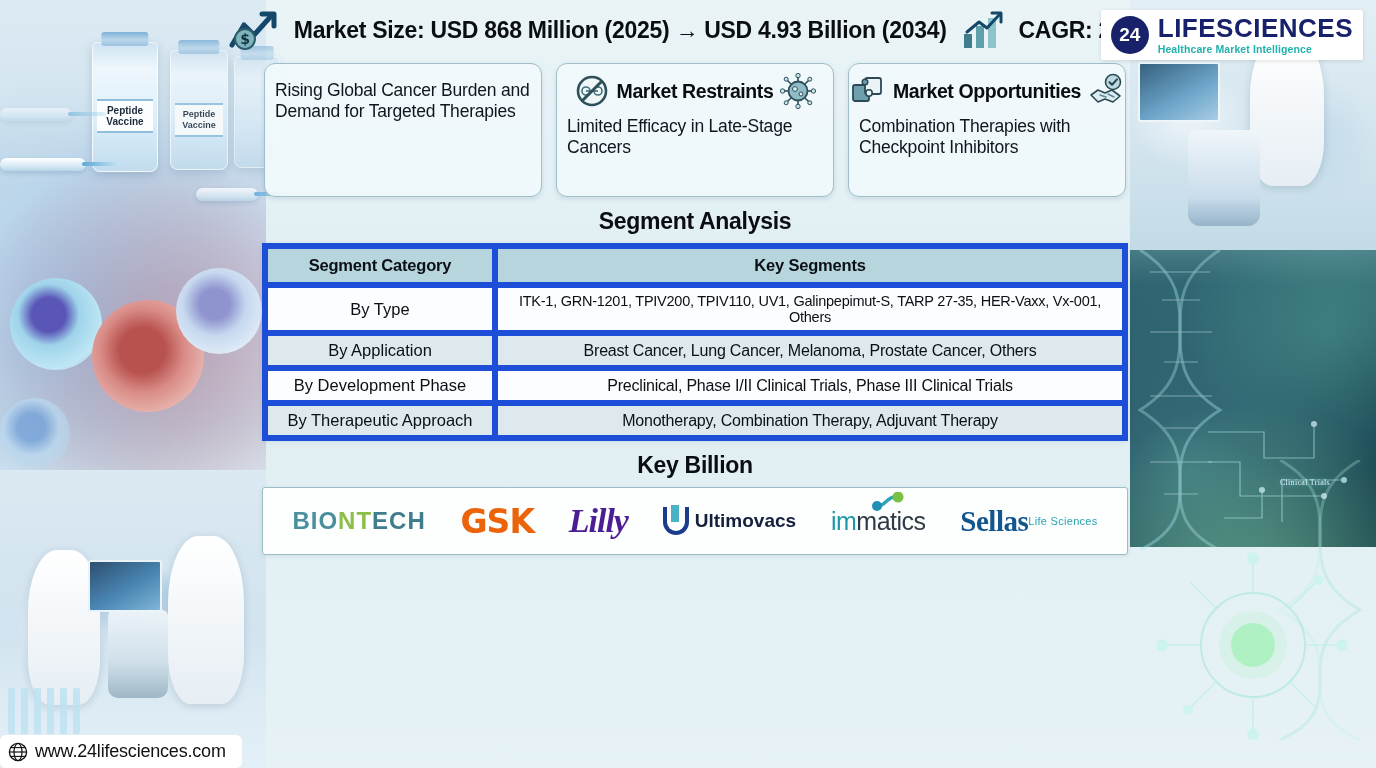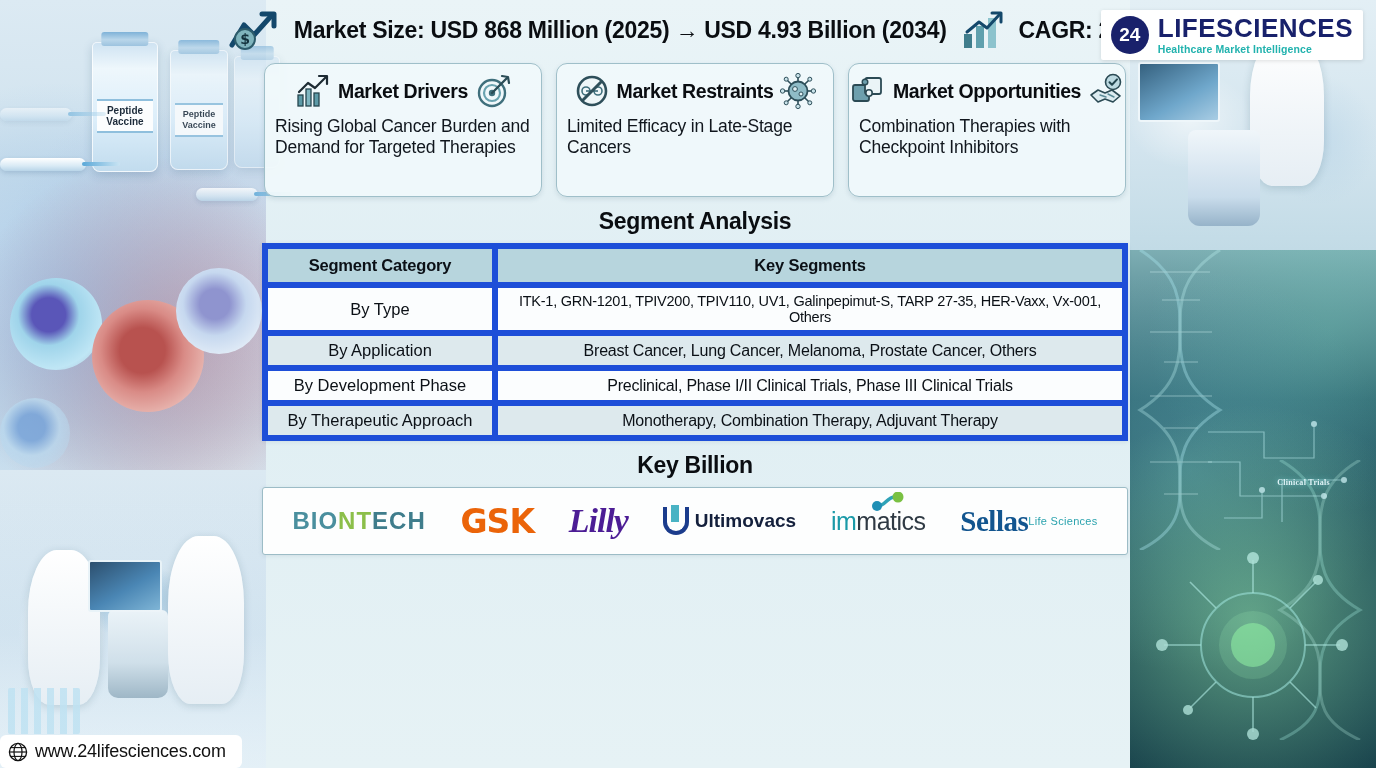--- a/index.html
+++ b/index.html
@@ -77,28 +77,27 @@
       radial-gradient(ellipse 52px 88px at 205px 155px, #f0f7fb 40%, transparent 72%),
       radial-gradient(ellipse 70px 52px at 133px 130px, #9fc4dd 30%, transparent 75%),
       linear-gradient(180deg,#dbe9f2,#cfe1ee 55%,#e7f1f7);
   }
   .microscope {
     position:absolute; left:108px; top:585px; width:66px; height:96px;
   }
 
   
   .bg-right {
-    position: absolute; right: 0; top: 0; width: 246px; height: 768px;
+    position: absolute; right: 0; top: 0; width: 246px; height: 547px;
     background:
       linear-gradient(180deg, rgba(231,243,247,.95) 0%, rgba(214,234,242,.55) 14%, rgba(40,92,104,.0) 30%),
       radial-gradient(circle at 120px 620px, rgba(150,230,170,.55), transparent 34%),
       radial-gradient(circle at 60px 470px, rgba(120,200,210,.35), transparent 40%),
       radial-gradient(circle at 200px 330px, rgba(120,215,190,.28), transparent 38%),
       linear-gradient(180deg,#dceaf1 0%, #cfe2ea 16%, #7fb0b5 32%, #2e6470 52%, #1d4b58 72%, #123a47 100%);
-    font-weight: bold;
   }
   .bg-right-top {
     position: absolute; right: 0; top: 0; width: 246px; height: 250px;
     background:
       radial-gradient(ellipse 90px 70px at 60px 120px, rgba(255,255,255,.55), transparent 70%),
       radial-gradient(ellipse 80px 90px at 190px 140px, rgba(180,210,230,.5), transparent 72%),
       linear-gradient(180deg,#e3eff5,#d2e4ee 60%,#c2dbe6);
   }
   .scientist {
     position:absolute; border-radius: 40% 40% 30% 30%;
@@ -410,37 +409,20 @@
         <rect x="27" y="8" width="8" height="30" fill="#8cc3cd"></rect>
         <path d="M6,22 L18,12 L26,18 L39,4" stroke="#14486b" stroke-width="3" fill="none" stroke-linecap="round" stroke-linejoin="round"></path>
         <path d="M31,3 H40 V12" stroke="#14486b" stroke-width="3" fill="none" stroke-linecap="round" stroke-linejoin="round"></path>
       </svg>
       <div class="metric-text">CAGR: 21.4%</div>
     </div>
 
     <div class="cards">
 
       <div class="card">
-        <div class="card-head">
-          <svg class="card-ico" viewBox="0 0 36 36">
-            <rect x="3" y="22" width="5" height="11" fill="#5d9aa7" stroke="#26454f" stroke-width="1.3"></rect>
-            <rect x="11" y="16" width="5" height="17" fill="#7fb6c1" stroke="#26454f" stroke-width="1.3"></rect>
-            <rect x="19" y="20" width="5" height="13" fill="#5d9aa7" stroke="#26454f" stroke-width="1.3"></rect>
-            <path d="M4,19 L13,10 L20,15 L31,4" stroke="#1d2b33" stroke-width="2.2" fill="none" stroke-linecap="round" stroke-linejoin="round"></path>
-            <path d="M24,3 H32 V11" stroke="#1d2b33" stroke-width="2.2" fill="none" stroke-linecap="round" stroke-linejoin="round"></path>
-          </svg>
-          <div class="card-title">Market Drivers</div>
-          <svg class="card-ico" viewBox="0 0 36 36">
-            <circle cx="17" cy="20" r="13" fill="none" stroke="#3f6f7c" stroke-width="2.4"></circle>
-            <circle cx="17" cy="20" r="8" fill="none" stroke="#6aa3b0" stroke-width="2.2"></circle>
-            <circle cx="17" cy="20" r="3.2" fill="#3f6f7c"></circle>
-            <path d="M17,20 L32,5" stroke="#2b4d57" stroke-width="2.4" stroke-linecap="round"></path>
-            <path d="M27,3 L33,4 L34,10" stroke="#2b4d57" stroke-width="2.2" fill="none" stroke-linecap="round" stroke-linejoin="round"></path>
-          </svg>
-        </div>
         <div class="card-body">Rising Global Cancer Burden and Demand for Targeted Therapies</div>
       </div>
 
       <div class="card">
         <div class="card-head">
           <svg class="card-ico" viewBox="0 0 36 36">
             <circle cx="18" cy="18" r="14" fill="#eef6f8" stroke="#2e4f5a" stroke-width="2.6"></circle>
             <circle cx="12" cy="18" r="4" fill="none" stroke="#3f6f7c" stroke-width="1.6"></circle>
             <circle cx="24" cy="18" r="4" fill="none" stroke="#3f6f7c" stroke-width="1.6"></circle>
             <line x1="12" y1="18" x2="24" y2="18" stroke="#3f6f7c" stroke-width="1.6"></line>

